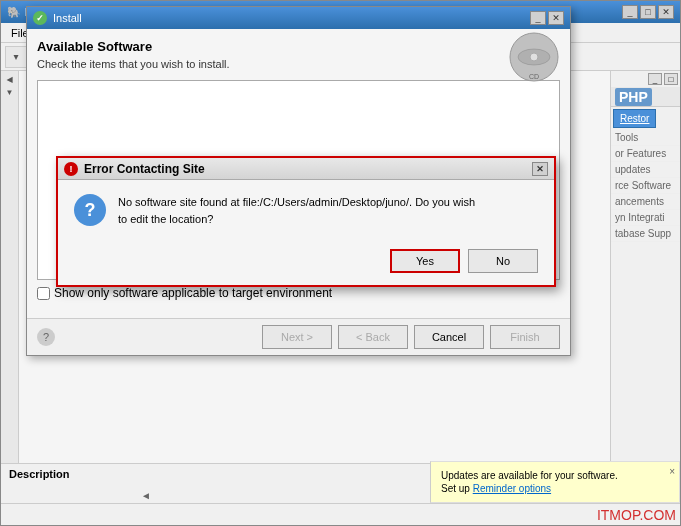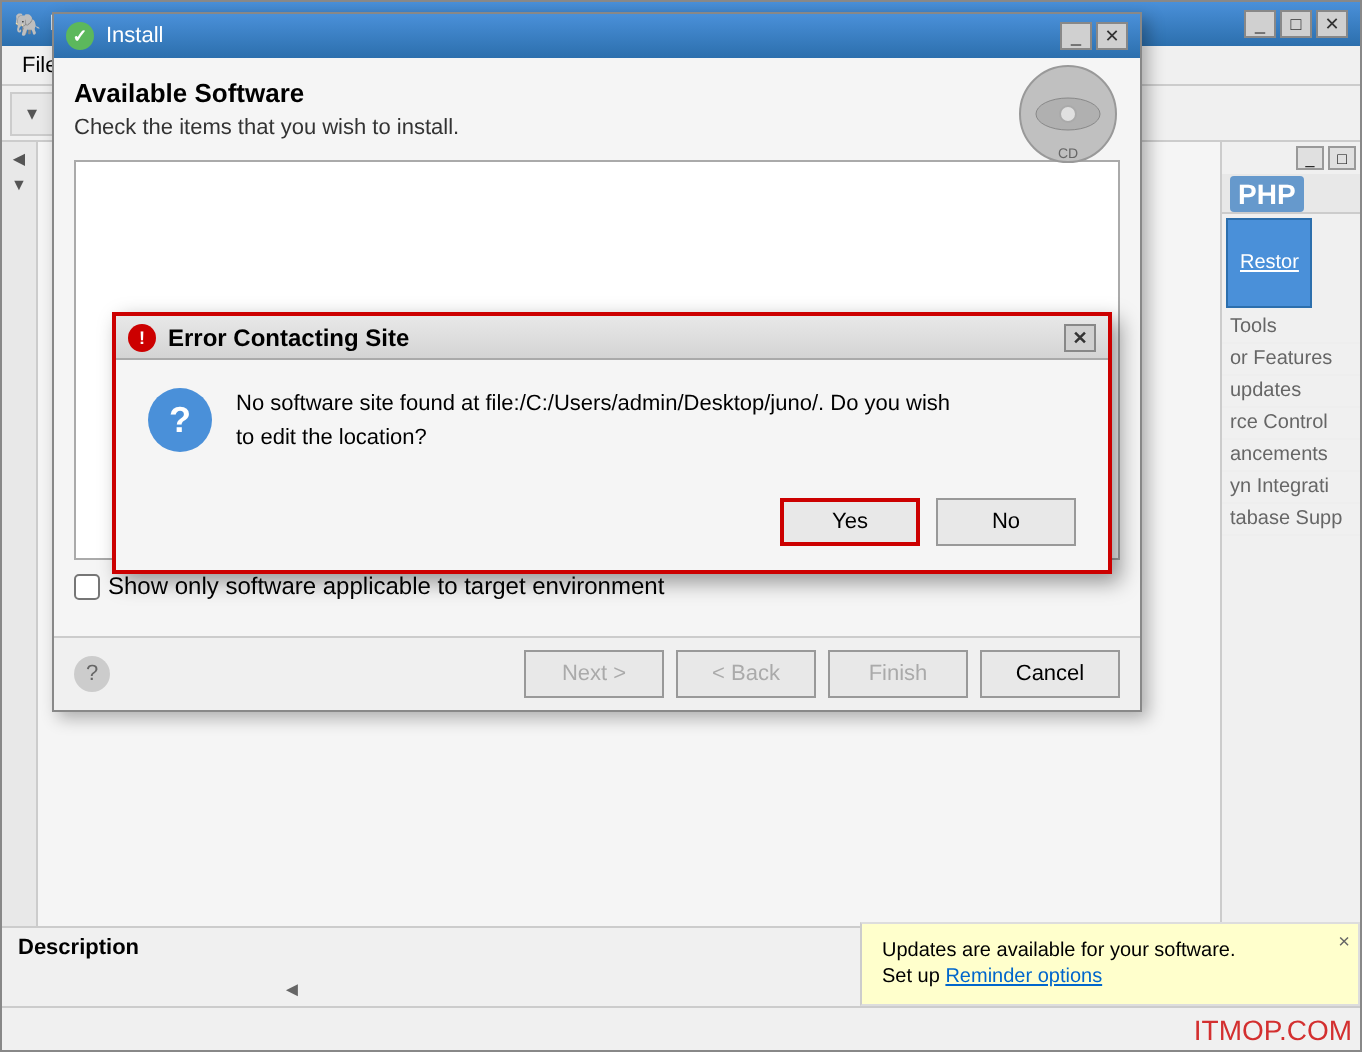--- a/index.html
+++ b/index.html
@@ -372,21 +372,21 @@
       border: 1px solid #999;
       font-size: 8px;
       display: flex;
       align-items: center;
       justify-content: center;
       cursor: pointer;
     }
     .restore-btn {
       background: #4a90d9;
       color: white;
-      padding: 16px 6px;
+      padding: 3px 6px;
       font-size: 10px;
       border: 1px solid #2c6fad;
       margin: 2px;
       cursor: pointer;
       text-decoration: underline;
     }
 
     
     .watermark {
       position: absolute;
@@ -499,22 +499,22 @@
         <label>Show only software applicable to target environment</label>
       </div>
     </div>
 
     <div class="dialog-buttons">
       <div style="flex:1; display:flex; align-items:center;">
         <div style="width:18px; height:18px; border-radius:50%; background:#ccc; display:flex; align-items:center; justify-content:center; font-size:11px; color:#666; cursor:pointer;">?</div>
       </div>
       <button class="dialog-btn" disabled="">Next &gt;</button>
       <button class="dialog-btn" disabled="">&lt; Back</button>
+      <button class="dialog-btn">Cancel</button>
       <button class="dialog-btn" disabled="">Finish</button>
-      <button class="dialog-btn">Cancel</button>
     </div>
   </div>
 
   <div class="error-dialog">
     <div class="error-dialog-title">
       <div class="error-dialog-title-left">
         <div class="error-icon-red">!</div>
         <span>Error Contacting Site</span>
       </div>
       <div class="dialog-close-btn">✕</div>
@@ -538,21 +538,21 @@
       <div class="mini-btn">□</div>
     </div>
     <div style="display:flex; align-items:center; gap:4px; padding:2px 4px; border-bottom:1px solid #ccc; background:#e8e8e8; height:20px;">
       <div class="php-badge">PHP</div>
       <span style="font-size:10px; color:#333;"></span>
     </div>
     <button class="restore-btn">Restor</button>
     <div style="font-size:10px; color:#666; padding:2px 4px; border-bottom:1px solid #eee;">Tools</div>
     <div style="font-size:10px; color:#666; padding:2px 4px; border-bottom:1px solid #eee;">or Features</div>
     <div style="font-size:10px; color:#666; padding:2px 4px; border-bottom:1px solid #eee;">updates</div>
-    <div style="font-size:10px; color:#666; padding:2px 4px; border-bottom:1px solid #eee;">rce Control</div>
+    <div style="font-size:10px; color:#666; padding:2px 4px; border-bottom:1px solid #eee;">rce Software</div>
     <div style="font-size:10px; color:#666; padding:2px 4px; border-bottom:1px solid #eee;">ancements</div>
     <div style="font-size:10px; color:#666; padding:2px 4px; border-bottom:1px solid #eee;">yn Integrati</div>
     <div style="font-size:10px; color:#666; padding:2px 4px; border-bottom:1px solid #eee;">tabase Supp</div>
     <div style="position:absolute; bottom:0; right:0; left:0; height:20px; display:flex; align-items:center; justify-content:flex-end; padding-right:2px;">
       <div style="font-size:10px; color:#888; cursor:pointer;">▶</div>
     </div>
   </div>
 
   <div class="bottom-notification">
     <div class="notification-close">×</div>

